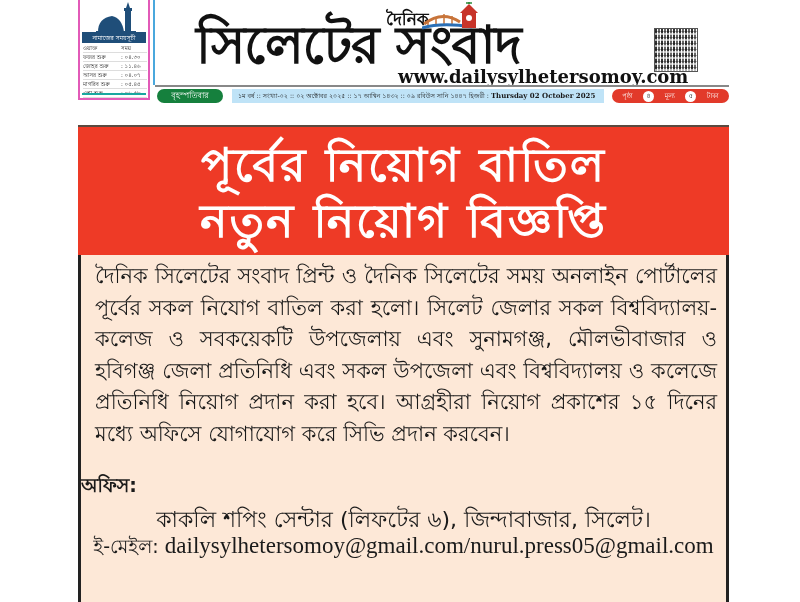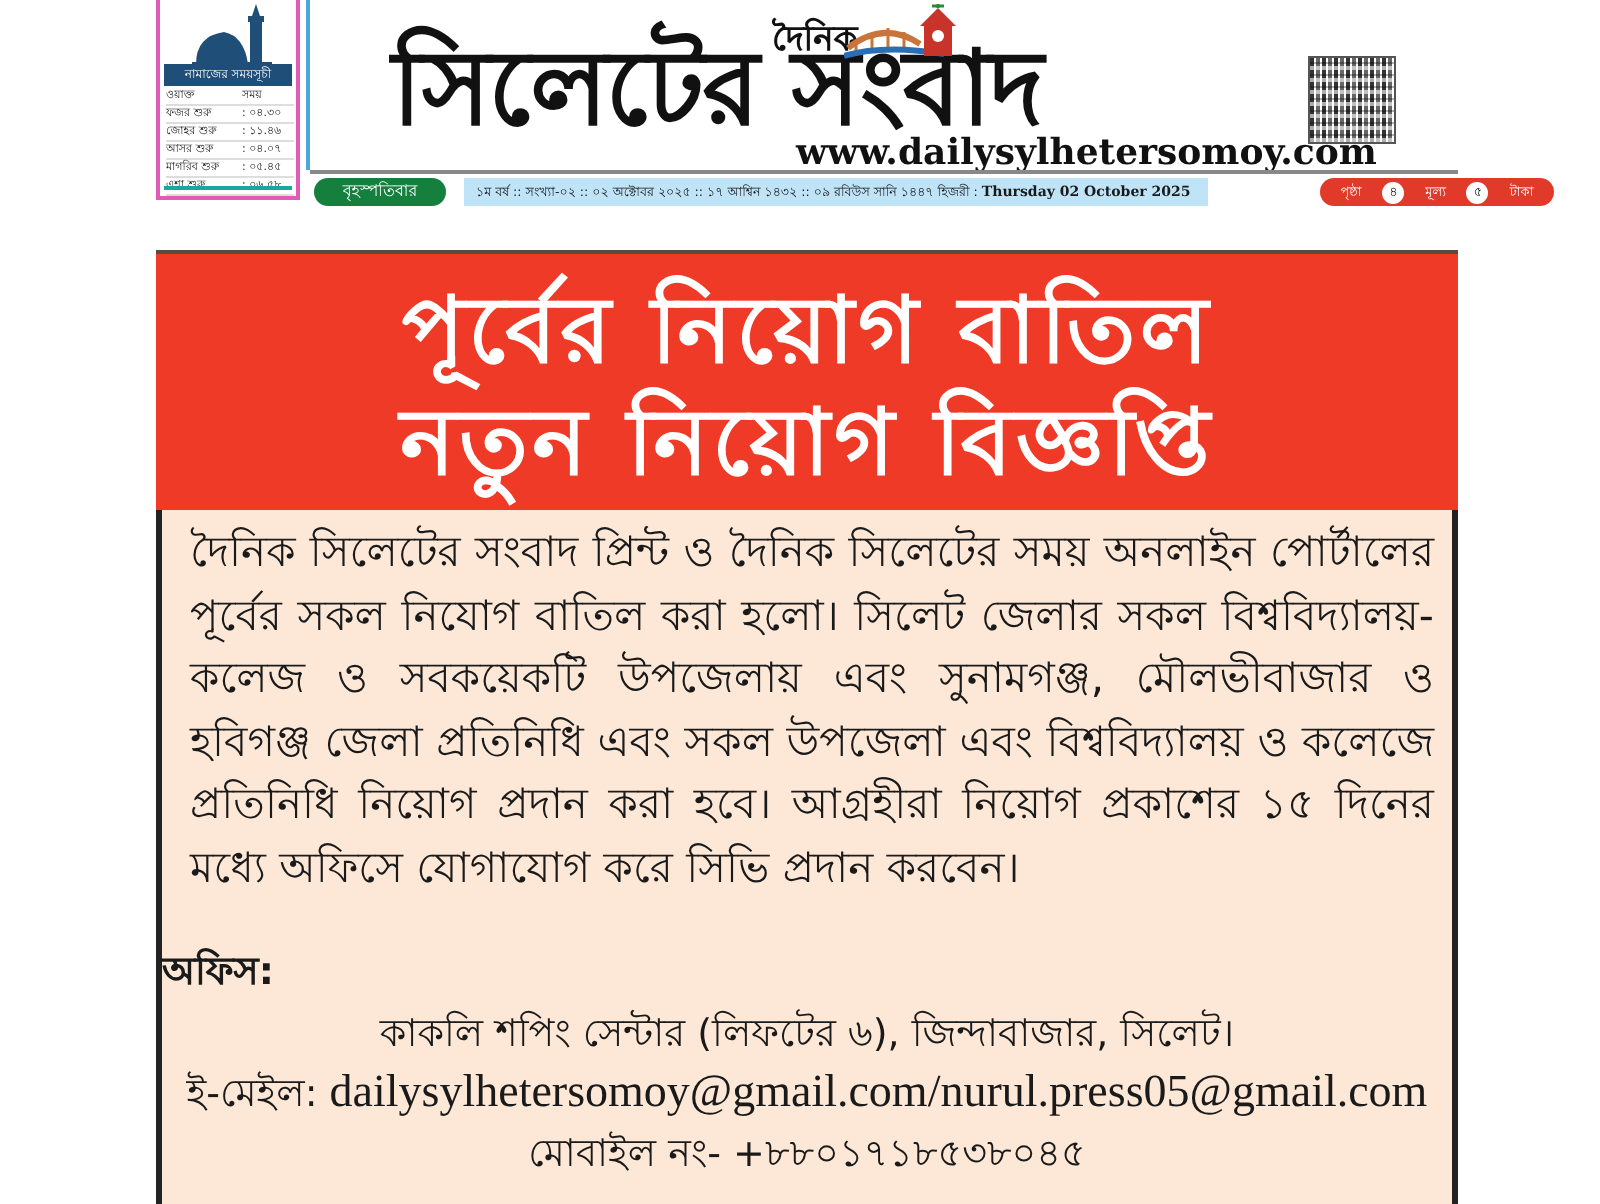--- a/index.html
+++ b/index.html
@@ -61,21 +61,21 @@
     background: #15803d; border-radius: 7px; color: #fff; font-size: 8px; text-align: center; line-height: 14px;
   }
   .issue-bar {
     position: absolute; left: 232px; top: 89px; width: 372px; height: 14px;
     background: #bfe3f7; font-size: 6.3px; line-height: 14px; padding-left: 6px; white-space: nowrap; overflow: hidden;
   }
   .issue-bar .en { font-family: "DejaVu Serif", serif; font-weight: bold; font-size: 7px; }
   .price-pill {
     position: absolute; left: 612px; top: 89px; width: 117px; height: 14px;
     background: #e23a2a; border-radius: 7px; color: #fff; font-size: 6.5px; line-height: 14px;
-    display: flex; align-items: center; justify-content: space-around; padding: 0 5px; margin-left: 48px;
+    display: flex; align-items: center; justify-content: space-around; padding: 0 5px;
   }
   .price-pill .num {
     display: inline-block; width: 11px; height: 11px; border-radius: 50%; background: #fff; color: #111;
     text-align: center; line-height: 11px; font-size: 6.5px;
   }
 
   
   .notice { position: absolute; left: 78px; top: 125px; width: 651px; height: 477px; }
   .notice-header {
     position: absolute; left: 0; top: 0; width: 651px; height: 130px;
@@ -95,21 +95,21 @@
   .notice-paragraph {
     position: absolute; left: 14px; top: 6px; width: 622px;
     font-size: 21px; line-height: 31.5px; text-align: justify; color: #1a1a1a;
     font-family: "DejaVu Sans", sans-serif;
   }
   .office-label {
     position: absolute; left: 0; top: 216px; width: 100%; text-align: left;
     font-size: 19px; font-weight: bold;
   }
   .office-address {
-    position: absolute; left: 0; top: 247px; width: 100%; text-align: center; font-size: 19px;
+    position: absolute; left: 0; top: 247px; width: 100%; text-align: center; font-size: 22px;
   }
   .office-email {
     position: absolute; left: 0; top: 277px; width: 100%; text-align: center; font-size: 19px;
   }
   .office-email .en { font-family: "Liberation Serif", serif; font-size: 23px; }
   .office-phone {
     position: absolute; left: 0; top: 307px; width: 100%; text-align: center; font-size: 19px;
   }
 </style>
 </head>
@@ -191,15 +191,14 @@
     <div class="notice-title-line l2">নতুন নিয়োগ বিজ্ঞপ্তি</div>
     <div class="notice-title-line l1">পূর্বের নিয়োগ বাতিল</div>
   </div>
   <div class="notice-body">
     <p class="notice-paragraph">দৈনিক সিলেটের সংবাদ প্রিন্ট ও দৈনিক সিলেটের সময় অনলাইন পোর্টালের পূর্বের সকল নিযোগ বাতিল করা হলো। সিলেট জেলার সকল বিশ্ববিদ্যালয়-কলেজ ও সবকয়েকটি উপজেলায় এবং সুনামগঞ্জ, মৌলভীবাজার ও হবিগঞ্জ জেলা প্রতিনিধি এবং সকল উপজেলা এবং বিশ্ববিদ্যালয় ও কলেজে প্রতিনিধি নিয়োগ প্রদান করা হবে। আগ্রহীরা নিয়োগ প্রকাশের ১৫ দিনের মধ্যে অফিসে যোগাযোগ করে সিভি প্রদান করবেন।</p>
     <div class="office-label">অফিস:</div>
     <div class="office-address">কাকলি শপিং সেন্টার (লিফটের ৬), জিন্দাবাজার, সিলেট।</div>
     <div class="office-email">
       <span>ই-মেইল: </span><span class="en">dailysylhetersomoy@gmail.com/nurul.press05@gmail.com</span>
     </div>
-    <div class="office-phone">মোবাইল নং- +৮৮০১৭১৮৫৩৮০৪৫</div>
   </div>
 </div>
 
 </body></html>

